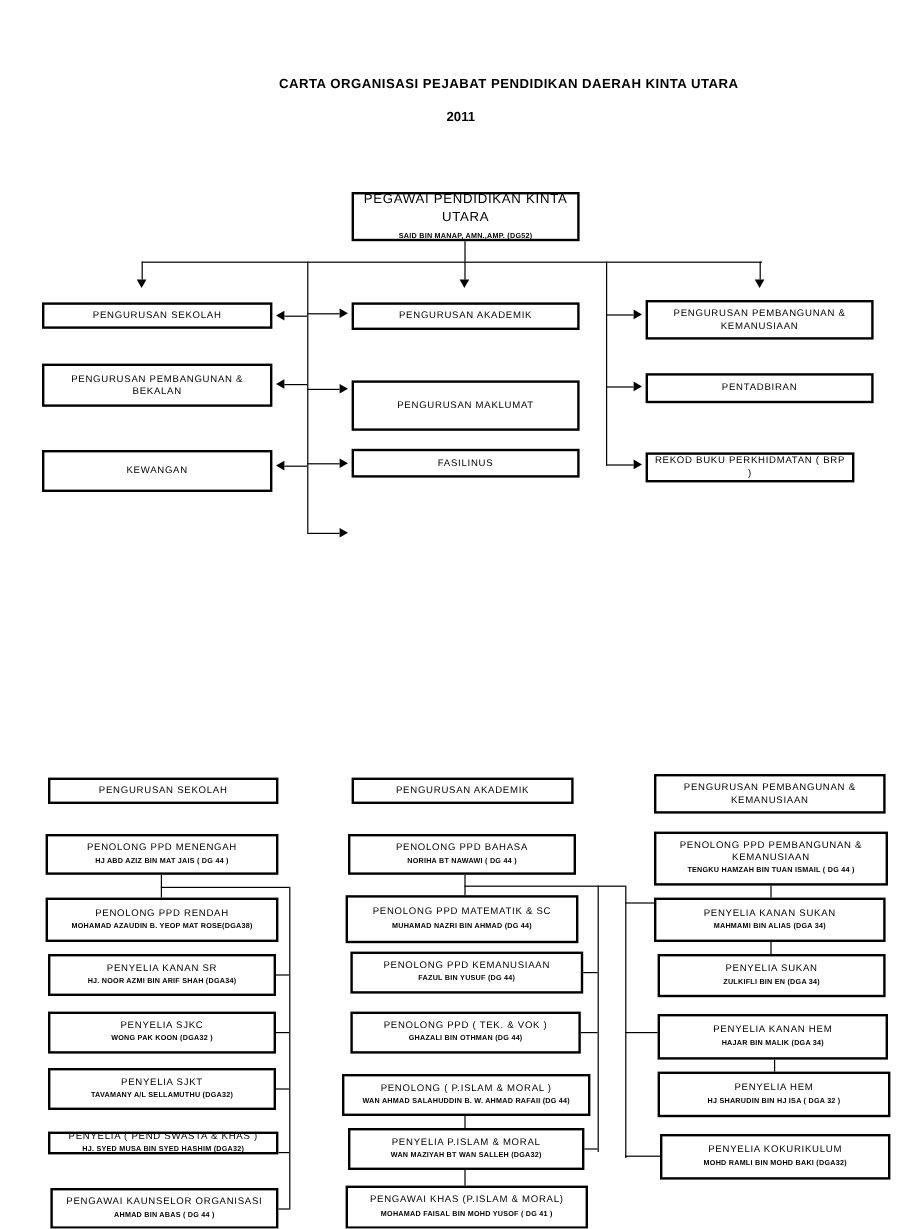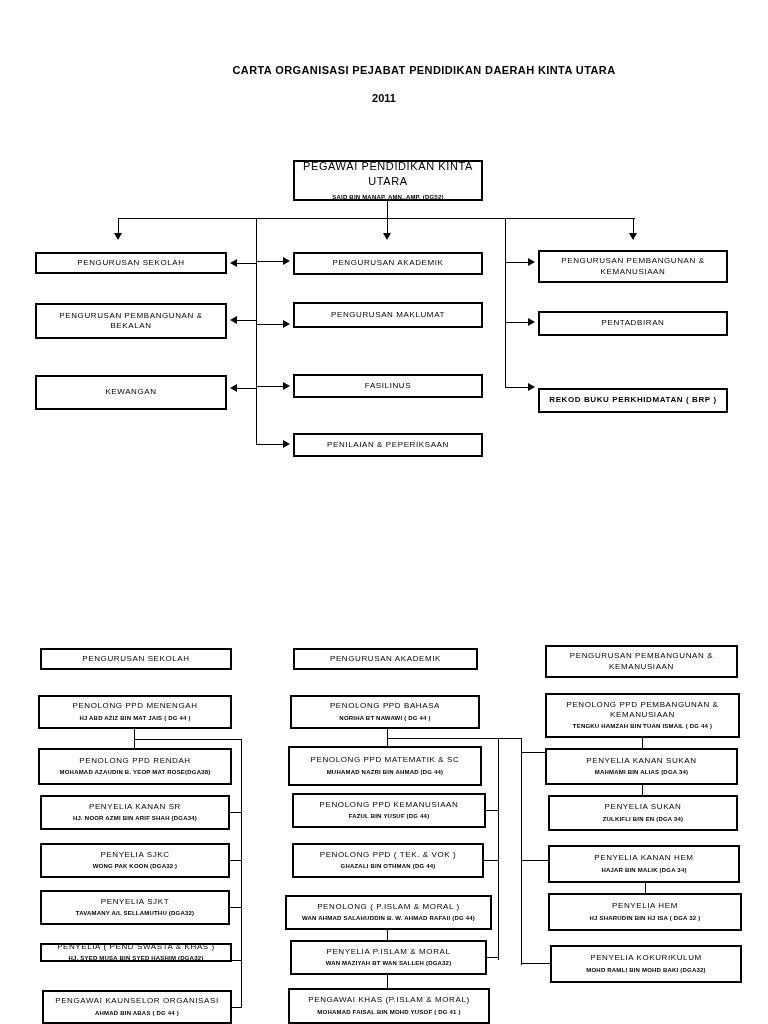--- a/index.html
+++ b/index.html
@@ -85,38 +85,35 @@
     <span class="t">PENGURUSAN PEMBANGUNAN &amp;
 BEKALAN</span>
   </div>
   <div class="box" style="left:35px;top:375px;width:192px;height:35px;">
     <span class="t">KEWANGAN</span>
   </div>
 
   <div class="box" style="left:293px;top:252px;width:190px;height:23px;">
     <span class="t">PENGURUSAN AKADEMIK</span>
   </div>
-  <div class="box" style="left:293px;top:302px;width:190px;height:26px;">
+  <div class="box" style="left:293px;top:317px;width:190px;height:42px;">
     <span class="t">PENGURUSAN MAKLUMAT</span>
   </div>
   <div class="box" style="left:293px;top:374px;width:190px;height:24px;">
     <span class="t">FASILINUS</span>
-  </div>
-  <div class="box" style="left:293px;top:433px;width:190px;height:24px;">
-    <span class="t">PENILAIAN &amp; PEPERIKSAAN</span>
   </div>
 
   <div class="box" style="left:538px;top:250px;width:190px;height:33px;">
     <span class="t">PENGURUSAN PEMBANGUNAN &amp;
 KEMANUSIAAN</span>
   </div>
   <div class="box" style="left:538px;top:311px;width:190px;height:25px;">
     <span class="t">PENTADBIRAN</span>
   </div>
-  <div class="box" style="left:538px;top:388px;width:190px;height:25px;font-weight:bold;">
+  <div class="box" style="left:538px;top:377px;width:174px;height:25px;">
     <span class="t">REKOD BUKU PERKHIDMATAN ( BRP )</span>
   </div>
 
   <div class="box" style="left:40px;top:648px;width:192px;height:22px;">
     <span class="t">PENGURUSAN SEKOLAH</span>
   </div>
   <div class="box" style="left:38px;top:695px;width:194px;height:34px;">
     <span class="t">PENOLONG PPD MENENGAH</span>
     <span class="n">HJ ABD AZIZ BIN MAT JAIS ( DG 44 )</span>
   </div>

